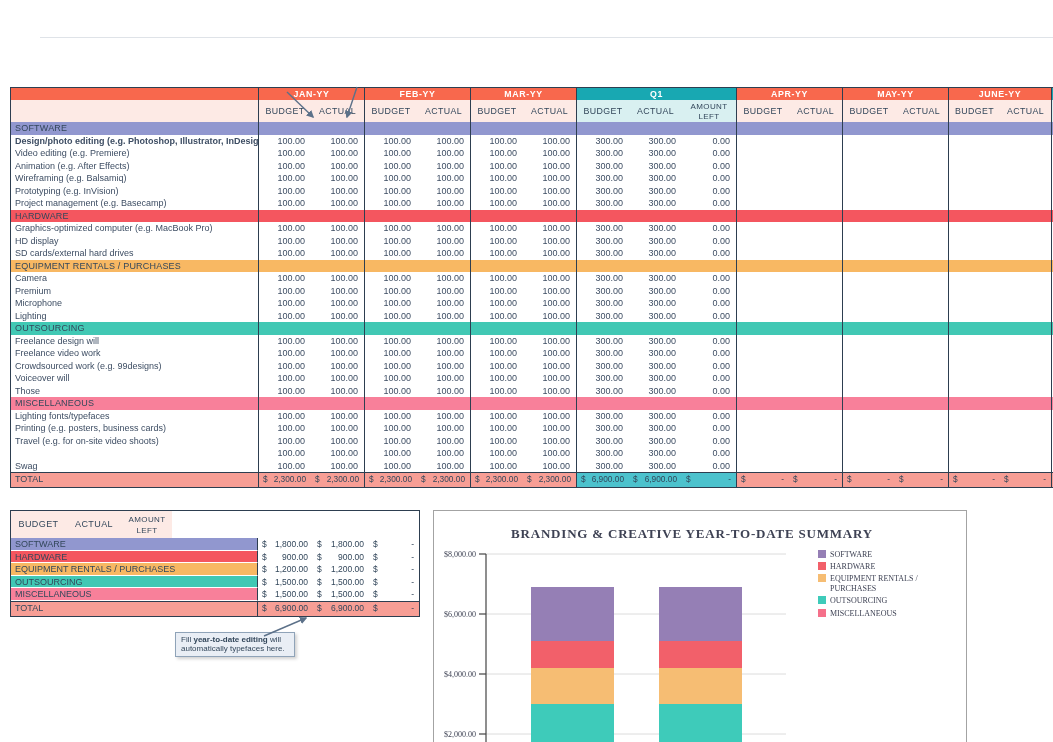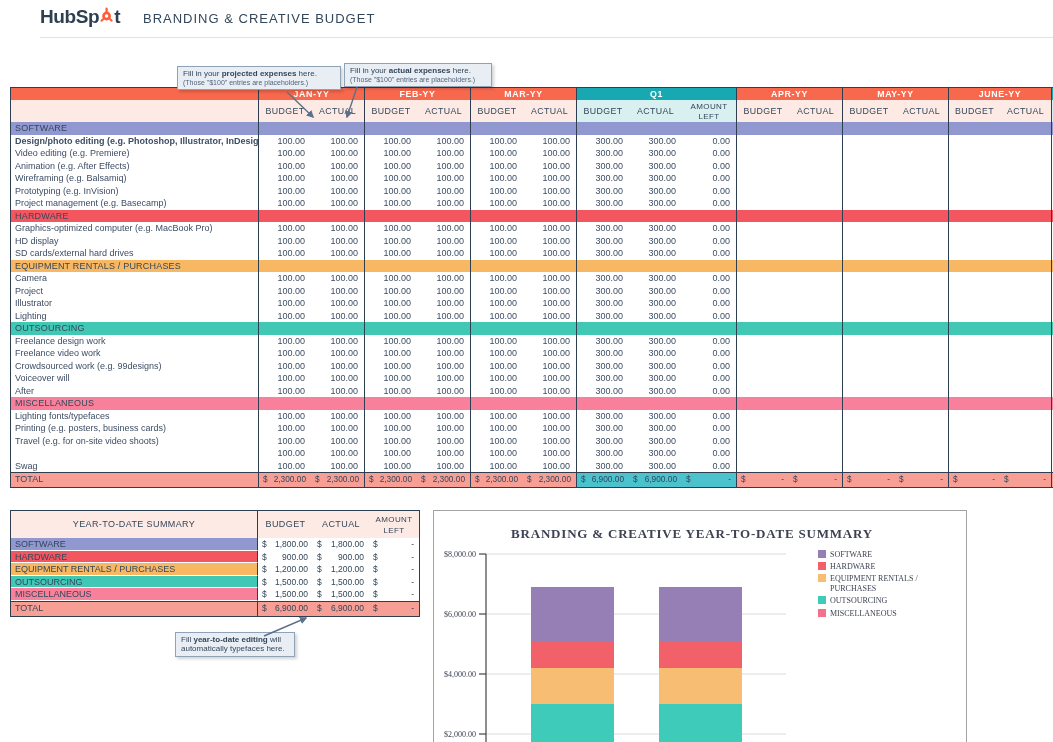--- a/index.html
+++ b/index.html
@@ -56,36 +56,20 @@
   .vline{border-right:1px solid #2d3e50;}
   
   .chart-panel{position:absolute;left:433px;top:510px;width:532px;height:400px;border:1px solid #a3a3a3;background:#fff;}
   .arrows{position:absolute;left:0;top:0;width:1053px;height:742px;pointer-events:none;z-index:40;}
 </style>
 </head>
 <body>
 
 <div class="page">
 
-  <div class="app-header">
-    <div class="logo">
-      <span>HubSp</span>
-        <svg width="14" height="15" viewBox="0 0 14 15">
-          <circle cx="6.6" cy="9" r="3.1" fill="none" stroke="#ff5c35" stroke-width="2.6"></circle>
-          <line x1="6.6" y1="5.8" x2="6.6" y2="1.8" stroke="#ff5c35" stroke-width="2.2"></line>
-          <circle cx="6.6" cy="1.6" r="1.1" fill="#ff5c35"></circle>
-          <line x1="3.9" y1="11.6" x2="1.7" y2="13.6" stroke="#ff5c35" stroke-width="2"></line>
-          <circle cx="1.5" cy="13.7" r="1" fill="#ff5c35"></circle>
-          <line x1="9.3" y1="11.6" x2="11.5" y2="13.6" stroke="#ff5c35" stroke-width="2"></line>
-          <circle cx="11.7" cy="13.7" r="1" fill="#ff5c35"></circle>
-        </svg>
-        <span>t</span>
-    </div>
-    <div class="app-title">BRANDING &amp; CREATIVE BUDGET</div>
-  </div>
   <div class="divider"></div>
 
   <div class="budget-table" id="budget-table">
       <div class="r band-row">
         <div class="c" style="width: 247px; background: rgb(248, 104, 77);"></div>
         <div class="c gb" style="width: 106px; background: rgb(248, 104, 77);">JAN-YY</div>
         <div class="c gb" style="width: 106px; background: rgb(248, 104, 77);">FEB-YY</div>
         <div class="c gb" style="width: 106px; background: rgb(248, 104, 77);">MAR-YY</div>
         <div class="c gb" style="width: 160px; background: rgb(24, 168, 178);">Q1</div>
         <div class="c gb" style="width: 106px; background: rgb(248, 104, 77);">APR-YY</div>
@@ -329,40 +313,40 @@
         <div class="c num" style="width: 54px;">0.00</div>
         <div class="c num gb" style="width: 53px;"></div>
         <div class="c num" style="width: 53px;"></div>
         <div class="c num gb" style="width: 53px;"></div>
         <div class="c num" style="width: 53px;"></div>
         <div class="c num gb" style="width: 52px;"></div>
         <div class="c num" style="width: 51px;"></div>
         <div class="c gb" style="width: 13px;"></div>
       </div>
       <div class="r data-row">
-        <div class="c lab" style="width: 247px;">Project</div>
-        <div class="c num gb" style="width: 53px;">100.00</div>
-        <div class="c num" style="width: 53px;">100.00</div>
-        <div class="c num gb" style="width: 53px;">100.00</div>
-        <div class="c num" style="width: 53px;">100.00</div>
-        <div class="c num gb" style="width: 53px;">100.00</div>
-        <div class="c num" style="width: 53px;">100.00</div>
-        <div class="c num gb" style="width: 53px;">300.00</div>
-        <div class="c num" style="width: 53px;">300.00</div>
-        <div class="c num" style="width: 54px;">0.00</div>
-        <div class="c num gb" style="width: 53px;"></div>
-        <div class="c num" style="width: 53px;"></div>
-        <div class="c num gb" style="width: 53px;"></div>
-        <div class="c num" style="width: 53px;"></div>
-        <div class="c num gb" style="width: 52px;"></div>
-        <div class="c num" style="width: 51px;"></div>
-        <div class="c gb" style="width: 13px;"></div>
-      </div>
-      <div class="r data-row">
-        <div class="c lab" style="width: 247px;">Illustrator</div>
+        <div class="c lab" style="width: 247px;">Premium</div>
+        <div class="c num gb" style="width: 53px;">100.00</div>
+        <div class="c num" style="width: 53px;">100.00</div>
+        <div class="c num gb" style="width: 53px;">100.00</div>
+        <div class="c num" style="width: 53px;">100.00</div>
+        <div class="c num gb" style="width: 53px;">100.00</div>
+        <div class="c num" style="width: 53px;">100.00</div>
+        <div class="c num gb" style="width: 53px;">300.00</div>
+        <div class="c num" style="width: 53px;">300.00</div>
+        <div class="c num" style="width: 54px;">0.00</div>
+        <div class="c num gb" style="width: 53px;"></div>
+        <div class="c num" style="width: 53px;"></div>
+        <div class="c num gb" style="width: 53px;"></div>
+        <div class="c num" style="width: 53px;"></div>
+        <div class="c num gb" style="width: 52px;"></div>
+        <div class="c num" style="width: 51px;"></div>
+        <div class="c gb" style="width: 13px;"></div>
+      </div>
+      <div class="r data-row">
+        <div class="c lab" style="width: 247px;">Microphone</div>
         <div class="c num gb" style="width: 53px;">100.00</div>
         <div class="c num" style="width: 53px;">100.00</div>
         <div class="c num gb" style="width: 53px;">100.00</div>
         <div class="c num" style="width: 53px;">100.00</div>
         <div class="c num gb" style="width: 53px;">100.00</div>
         <div class="c num" style="width: 53px;">100.00</div>
         <div class="c num gb" style="width: 53px;">300.00</div>
         <div class="c num" style="width: 53px;">300.00</div>
         <div class="c num" style="width: 54px;">0.00</div>
         <div class="c num gb" style="width: 53px;"></div>
@@ -397,21 +381,21 @@
         <div class="c gb" style="width: 106px; background: rgb(65, 200, 180);"></div>
         <div class="c gb" style="width: 106px; background: rgb(65, 200, 180);"></div>
         <div class="c gb" style="width: 106px; background: rgb(65, 200, 180);"></div>
         <div class="c gb" style="width: 160px; background: rgb(65, 200, 180);"></div>
         <div class="c gb" style="width: 106px; background: rgb(65, 200, 180);"></div>
         <div class="c gb" style="width: 106px; background: rgb(65, 200, 180);"></div>
         <div class="c gb" style="width: 103px; background: rgb(65, 200, 180);"></div>
         <div class="c gb" style="width: 13px; background: rgb(65, 200, 180);"></div>
       </div>
       <div class="r data-row">
-        <div class="c lab" style="width: 247px;">Freelance design work</div>
+        <div class="c lab" style="width: 247px;">Freelance design will</div>
         <div class="c num gb" style="width: 53px;">100.00</div>
         <div class="c num" style="width: 53px;">100.00</div>
         <div class="c num gb" style="width: 53px;">100.00</div>
         <div class="c num" style="width: 53px;">100.00</div>
         <div class="c num gb" style="width: 53px;">100.00</div>
         <div class="c num" style="width: 53px;">100.00</div>
         <div class="c num gb" style="width: 53px;">300.00</div>
         <div class="c num" style="width: 53px;">300.00</div>
         <div class="c num" style="width: 54px;">0.00</div>
         <div class="c num gb" style="width: 53px;"></div>
@@ -473,21 +457,21 @@
         <div class="c num" style="width: 54px;">0.00</div>
         <div class="c num gb" style="width: 53px;"></div>
         <div class="c num" style="width: 53px;"></div>
         <div class="c num gb" style="width: 53px;"></div>
         <div class="c num" style="width: 53px;"></div>
         <div class="c num gb" style="width: 52px;"></div>
         <div class="c num" style="width: 51px;"></div>
         <div class="c gb" style="width: 13px;"></div>
       </div>
       <div class="r data-row">
-        <div class="c lab" style="width: 247px;">After</div>
+        <div class="c lab" style="width: 247px;">Those</div>
         <div class="c num gb" style="width: 53px;">100.00</div>
         <div class="c num" style="width: 53px;">100.00</div>
         <div class="c num gb" style="width: 53px;">100.00</div>
         <div class="c num" style="width: 53px;">100.00</div>
         <div class="c num gb" style="width: 53px;">100.00</div>
         <div class="c num" style="width: 53px;">100.00</div>
         <div class="c num gb" style="width: 53px;">300.00</div>
         <div class="c num" style="width: 53px;">300.00</div>
         <div class="c num" style="width: 54px;">0.00</div>
         <div class="c num gb" style="width: 53px;"></div>
@@ -663,36 +647,27 @@
           <span>-</span>
         </div>
         <div class="c dollar" style="width: 51px; background: rgb(247, 158, 149);">
           <span>$</span>
           <span>-</span>
         </div>
         <div class="c gb" style="width: 13px; background: rgb(247, 158, 149);"></div>
       </div>
     </div>
 
-  <div class="tooltip t1">
-    <div class="tl1"><span>Fill in your </span><b>projected expenses</b><span> here.</span></div>
-    <div class="tl2">(Those "$100" entries are placeholders.)</div>
-  </div>
-  <div class="tooltip t2">
-    <div class="tl1"><span>Fill in your </span><b>actual expenses</b><span> here.</span></div>
-    <div class="tl2">(Those "$100" entries are placeholders.)</div>
-  </div>
   <div class="tooltip t3">
     <div class="tl1"><span>Fill </span><b>year-to-date editing</b><span> will</span></div>
     <div class="tl1">automatically typefaces here.</div>
   </div>
 
   <div class="summary-table" id="summary-table">
       <div class="r sum-head">
-        <div class="c vline" style="width: 247px; background: rgb(253, 234, 229);">YEAR-TO-DATE SUMMARY</div>
         <div class="c" style="width: 55px; background: rgb(253, 234, 229);">BUDGET</div>
         <div class="c" style="width: 56px; background: rgb(253, 234, 229);">ACTUAL</div>
         <div class="c two" style="width: 50px; background: rgb(253, 234, 229);">AMOUNT LEFT</div>
       </div>
       <div class="r sum-row">
         <div class="c lab vline" style="width: 247px; background: rgb(145, 151, 207);">SOFTWARE</div>
         <div class="c dollar" style="width: 55px;">
           <span>$</span>
           <span>1,800.00</span>
         </div>

